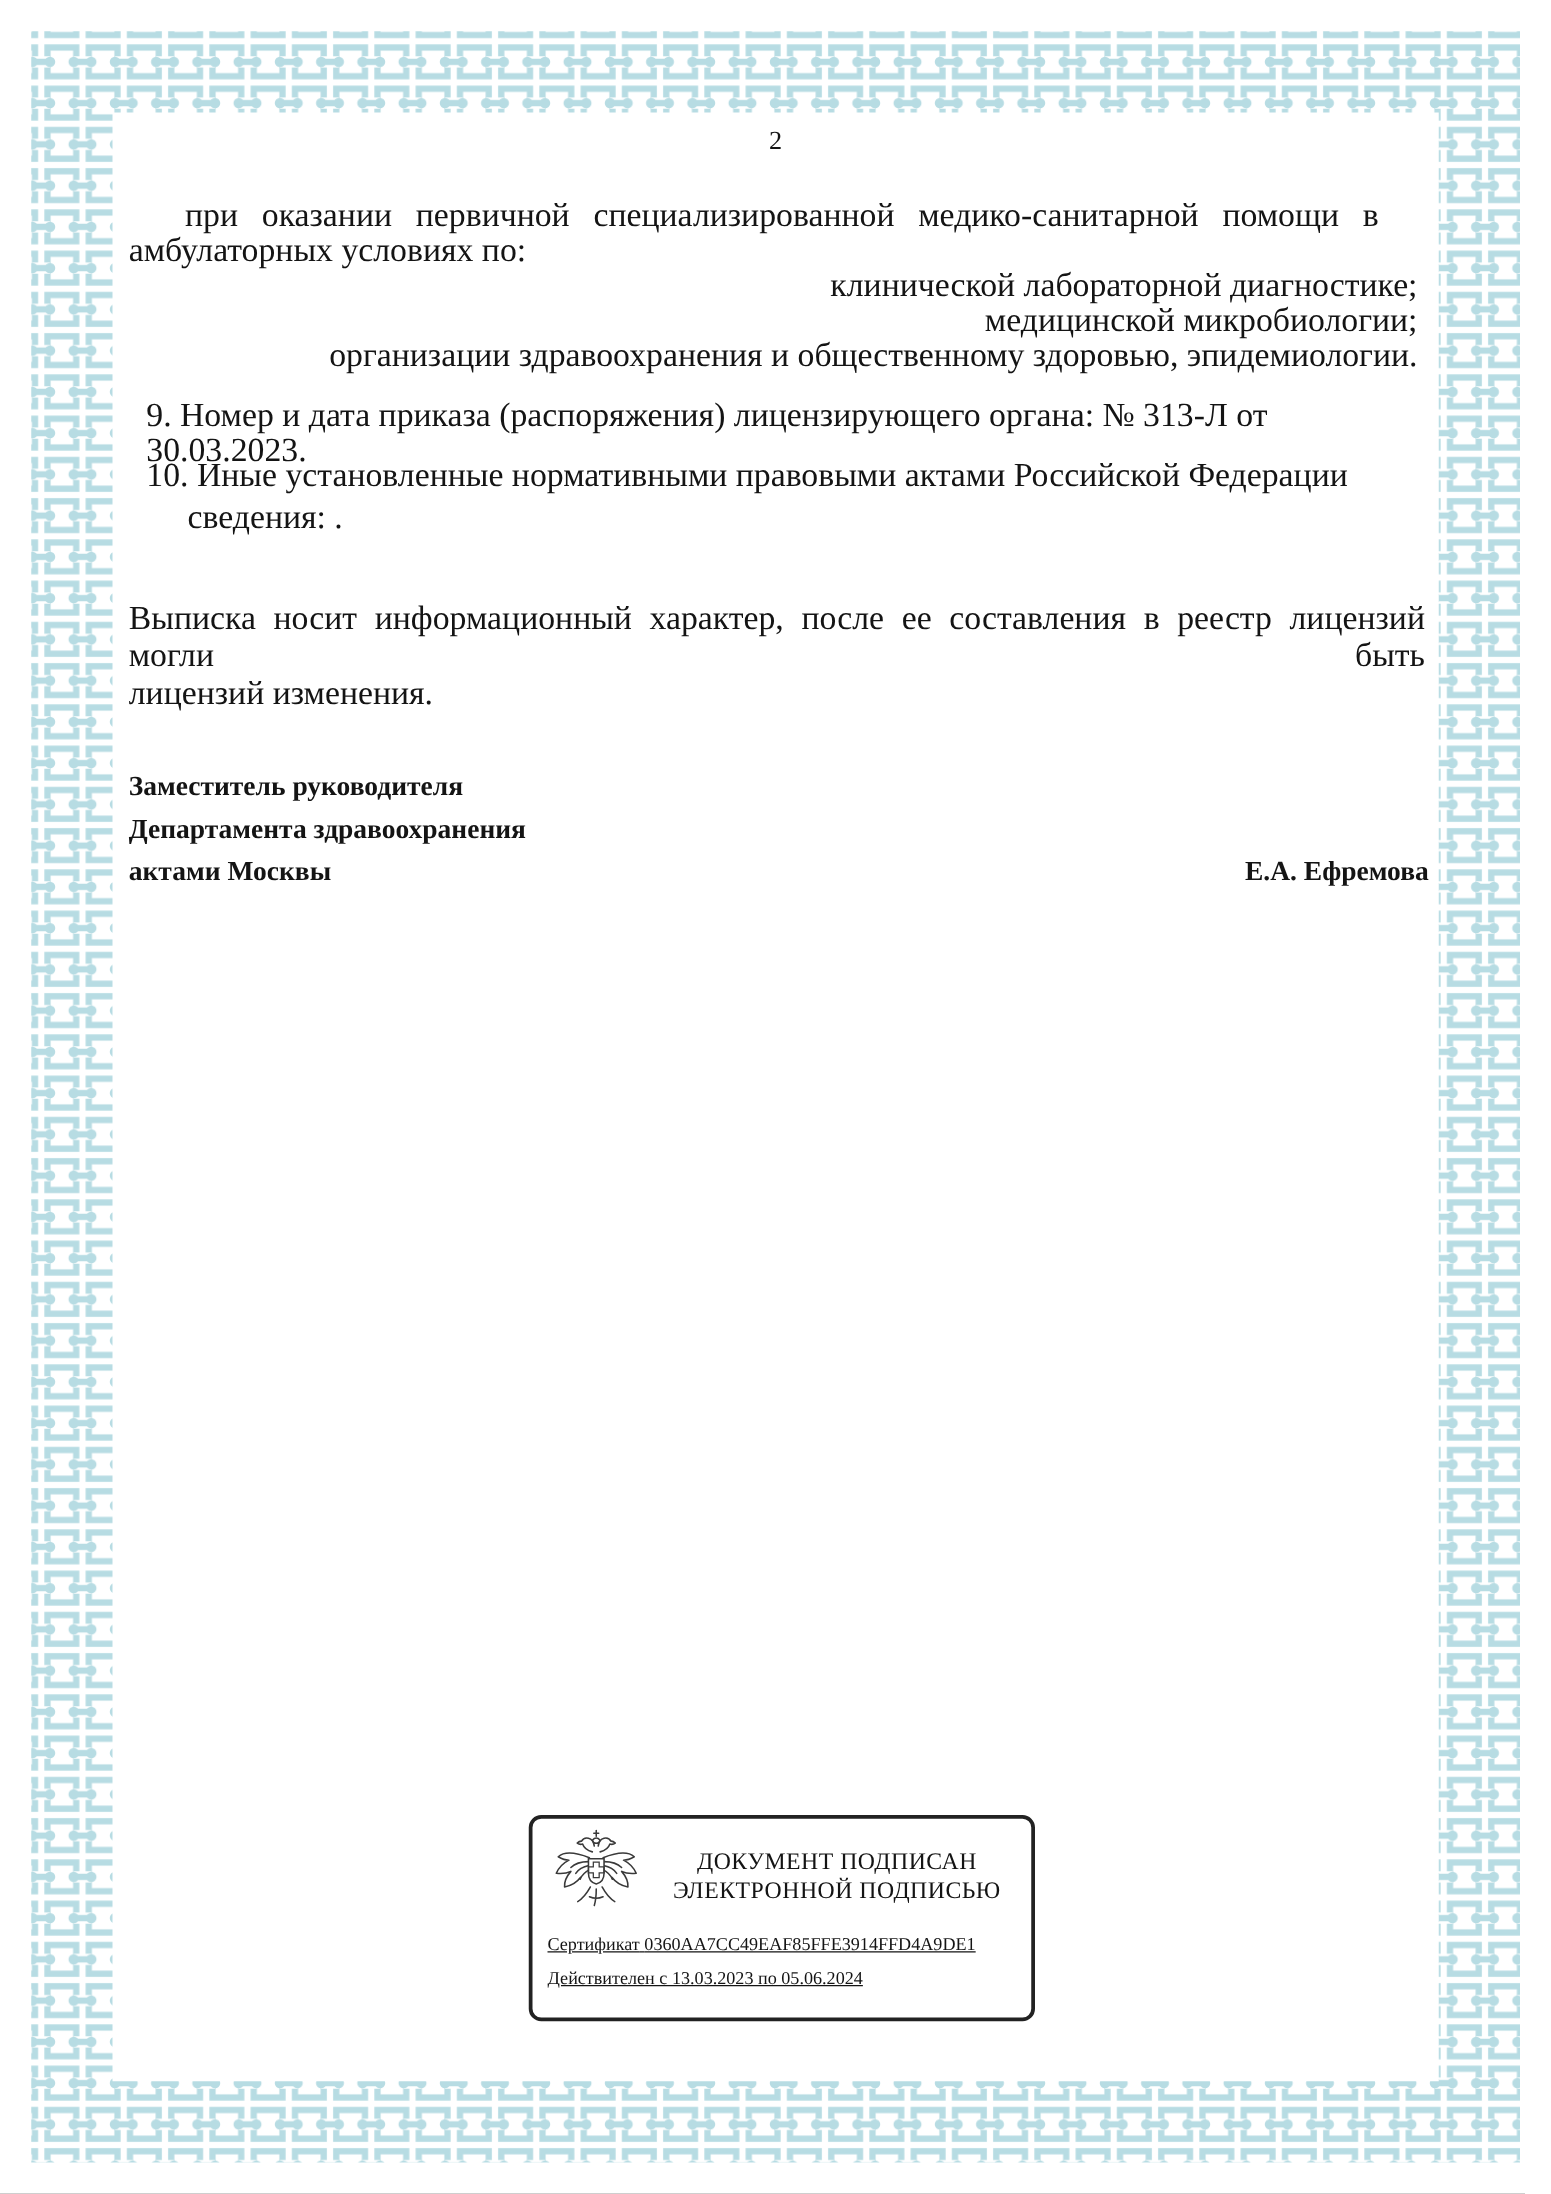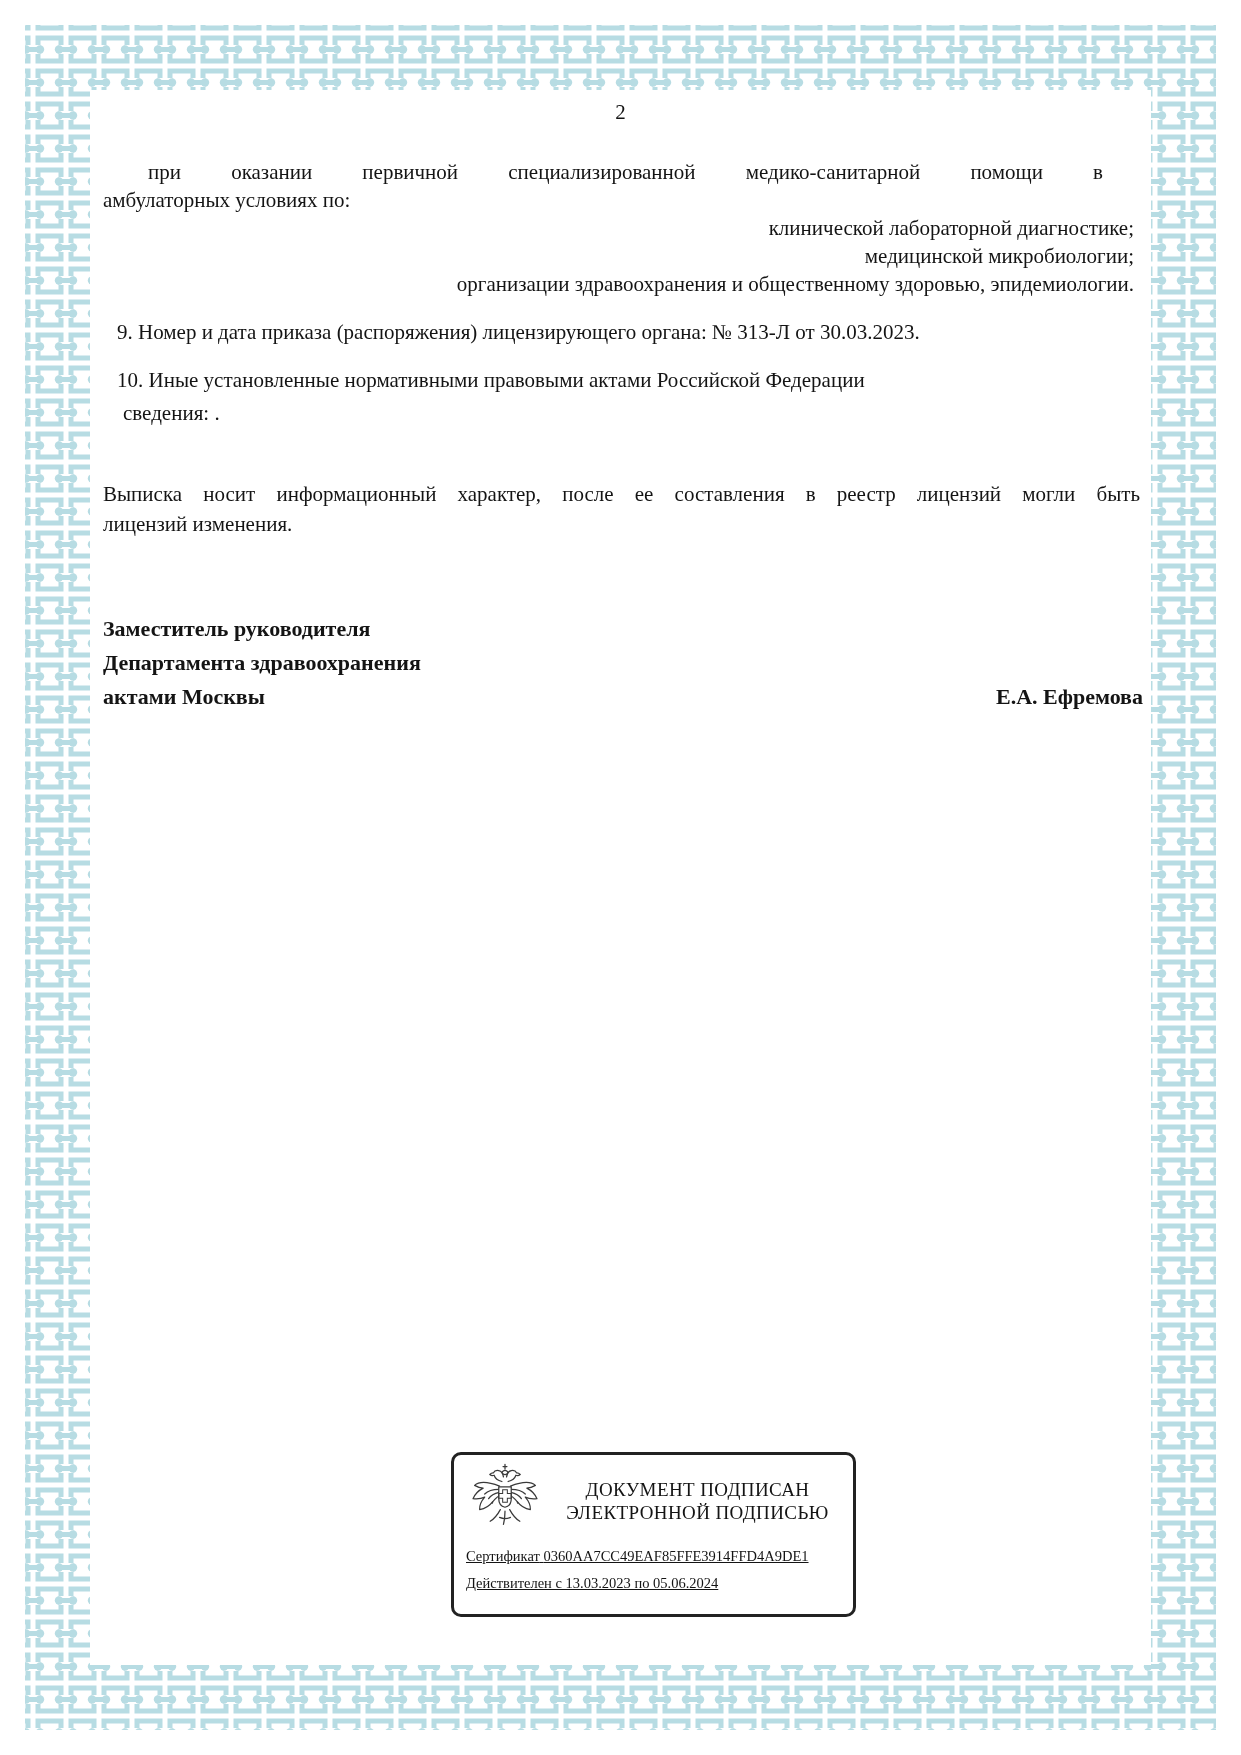--- a/index.html
+++ b/index.html
@@ -18,40 +18,40 @@
   }
   .border-frame{position:absolute;left:0;top:0;}
   .chain-ring{fill:none;stroke:var(--pattern);stroke-width:5;}
   .chain-gap{fill:#ffffff;}
   .chain-bone{fill:var(--pattern);}
 
   .page-number{
     position:absolute;top:100px;left:0;width:1241px;
     text-align:center;font-size:21px;
   }
-  .body-text{font-size:21px;line-height:28px;}
+  .body-text{font-size:27px;line-height:28px;}
   .para-intro{position:absolute;top:158px;left:103px;width:1000px;}
   .jlast{text-align:justify;text-align-last:justify;}
   .indent{text-indent:45px;}
   .sublist{position:absolute;top:214px;left:174px;width:960px;text-align:right;}
   .item9{position:absolute;top:318px;left:117px;width:1010px;}
   .item10{position:absolute;top:364px;left:117px;width:1010px;line-height:33px;}
-  .item10 .cont{margin-left:6px;}
+  .item10 .cont{margin-left:33px;}
   .note{position:absolute;top:479px;left:103px;width:1037px;line-height:30px;}
 
   .signature{
     position:absolute;top:612px;left:103px;width:1040px;
     font-weight:bold;font-size:22px;line-height:34px;
   }
   .sig-name{position:absolute;right:0;bottom:0;}
 
   .stamp{
     position:absolute;left:423px;top:1452px;width:405px;height:165px;
     box-sizing:border-box;border:3px solid #222;border-radius:10px;
-    padding:5px 12px 4px 12px;background:#fff;margin-left:28px;
+    padding:5px 12px 4px 12px;background:#fff;
   }
   .stamp-top{display:flex;align-items:center;gap:10px;height:82px;}
   .emblem{width:78px;height:78px;flex:0 0 auto;}
   .emblem-line{fill:none;stroke:#3a3a3a;stroke-width:1.6;stroke-linecap:round;stroke-linejoin:round;}
   .emblem-shield{fill:#ffffff;stroke:#3a3a3a;stroke-width:1.6;}
   .emblem-cross{fill:none;stroke:#3a3a3a;stroke-width:1.3;}
   .stamp-title{flex:1;text-align:center;font-size:19px;line-height:23px;letter-spacing:.4px;}
   .stamp-meta{font-size:14.5px;line-height:26.5px;margin-top:1px;text-decoration:underline;}
   .stamp-meta b{font-weight:bold;}
 </style>

